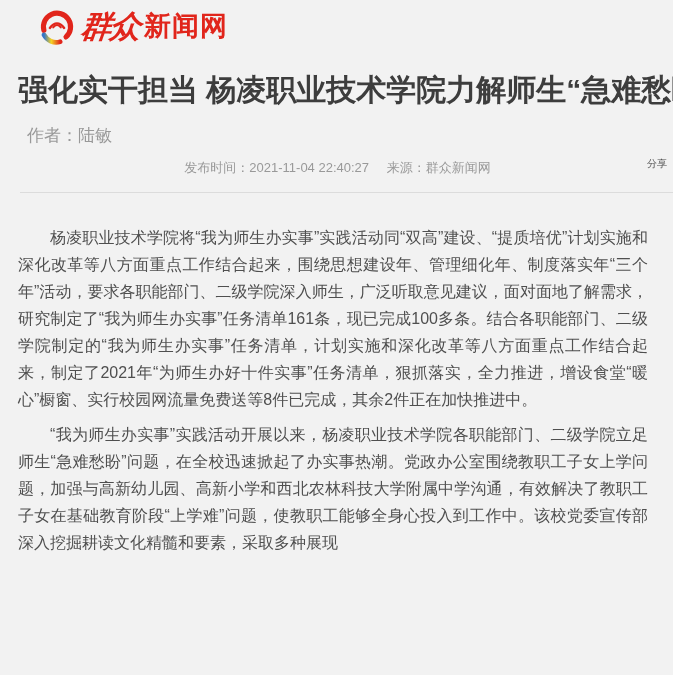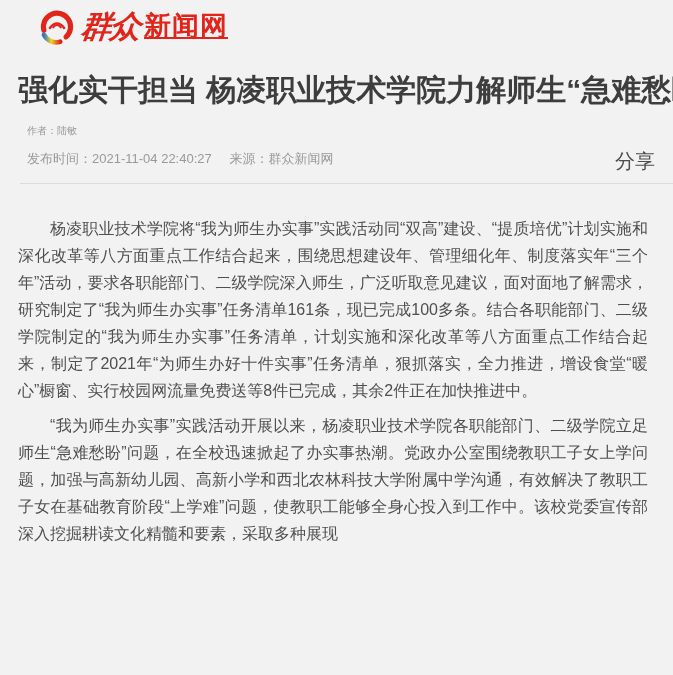--- a/index.html
+++ b/index.html
@@ -24,40 +24,39 @@
     line-height: 36px;
     letter-spacing: -2px;
     transform: skewX(-6deg);
   }
   .logo-name {
     font-weight: bold;
     font-size: 27px;
     color: #e1251b;
     line-height: 36px;
     letter-spacing: 1px;
-    text-decoration: underline;
   }
   
   .content { padding: 0 25px 0 18px; }
   .title {
     margin: 25px 0 0;
     font-size: 30px;
     line-height: 36px;
     font-weight: bold;
     color: #3d3d3d;
     white-space: nowrap;  
   }
-  .author-row { margin: 16px 0 0 9px; font-size: 10px; color: #999; }
-  .meta-row { margin: 12px 12px 0 9px; font-size: 13px; color: #999; position: relative; }
+  .author-row { margin: 16px 0 0 9px; font-size: 17px; color: #999; }
+  .meta-row { margin: 12px 0 0 9px; font-size: 13px; color: #999; position: relative; text-align: center; }
   .meta-source { margin-left: 14px; }
   .share-label {
     position: absolute;
     top: -2px;
     right: -19px; 
-    font-size: 20px;
+    font-size: 10px;
     color: #4d4d4d;
     cursor: pointer;
   }
   .divider {
     border: none;
     border-top: 1px solid #dcdcdc;
     margin: 15px -25px 0 2px; 
   }
   .article p {
     font-size: 16px;

